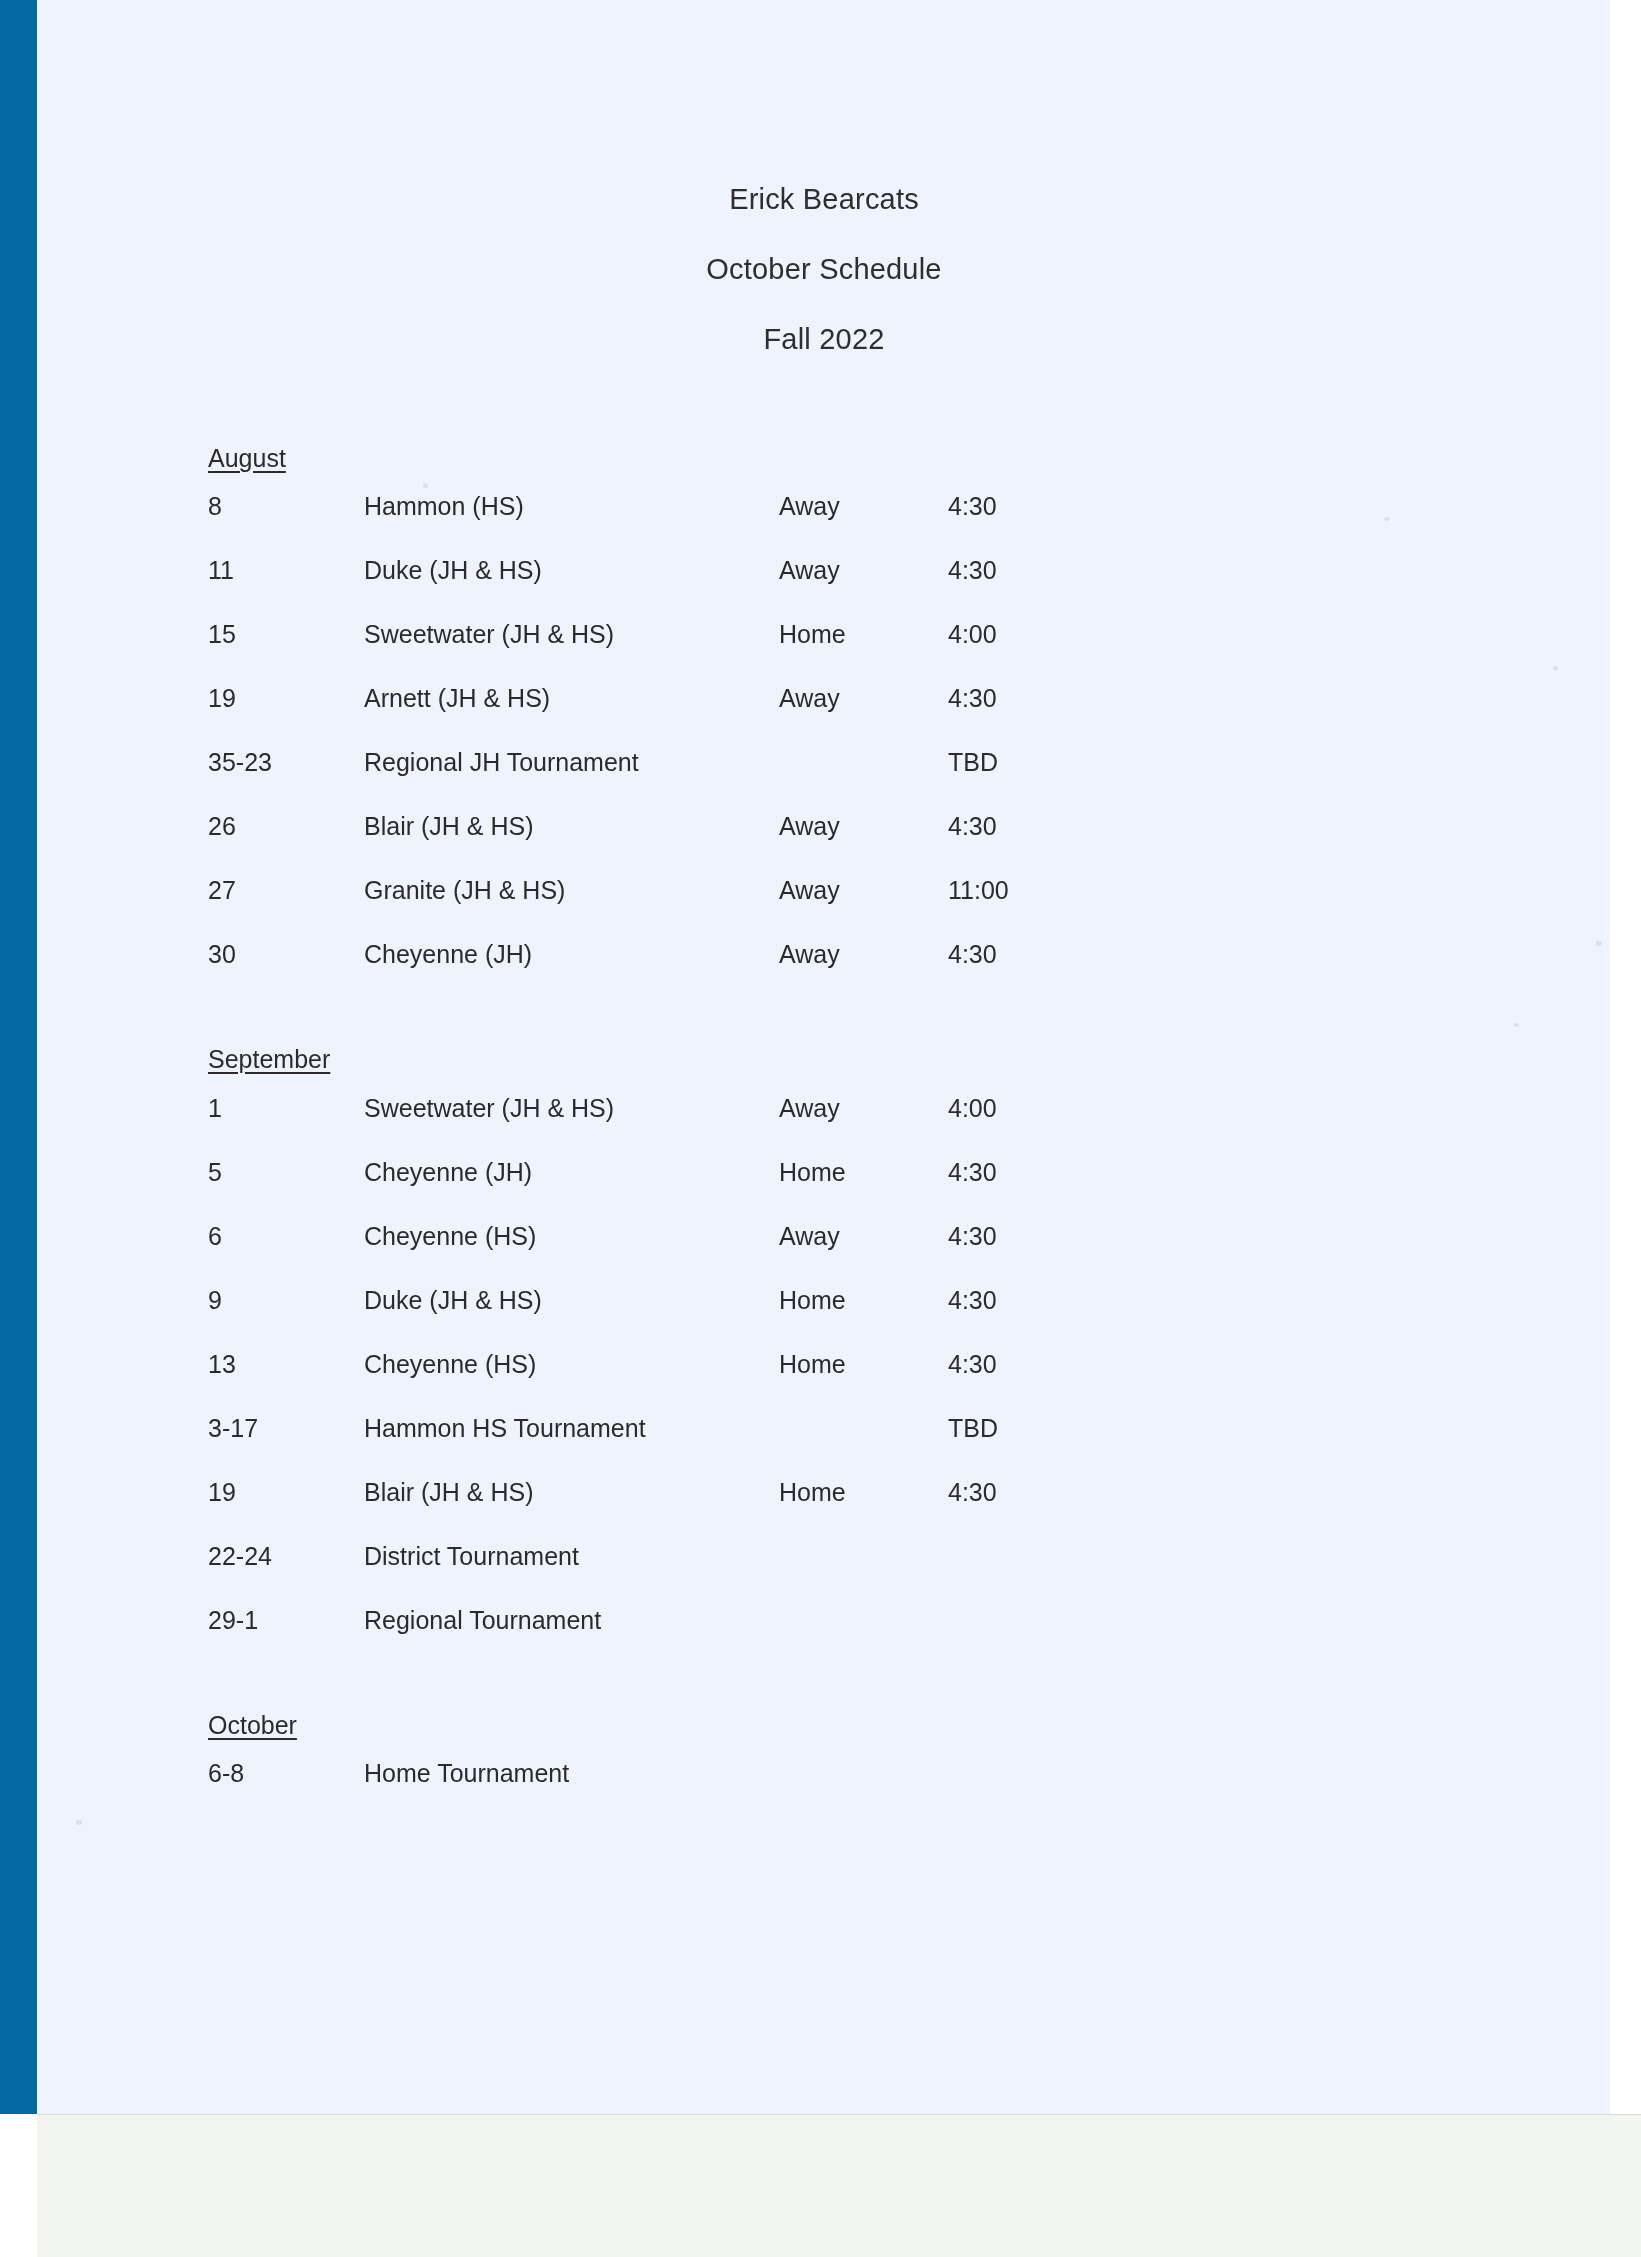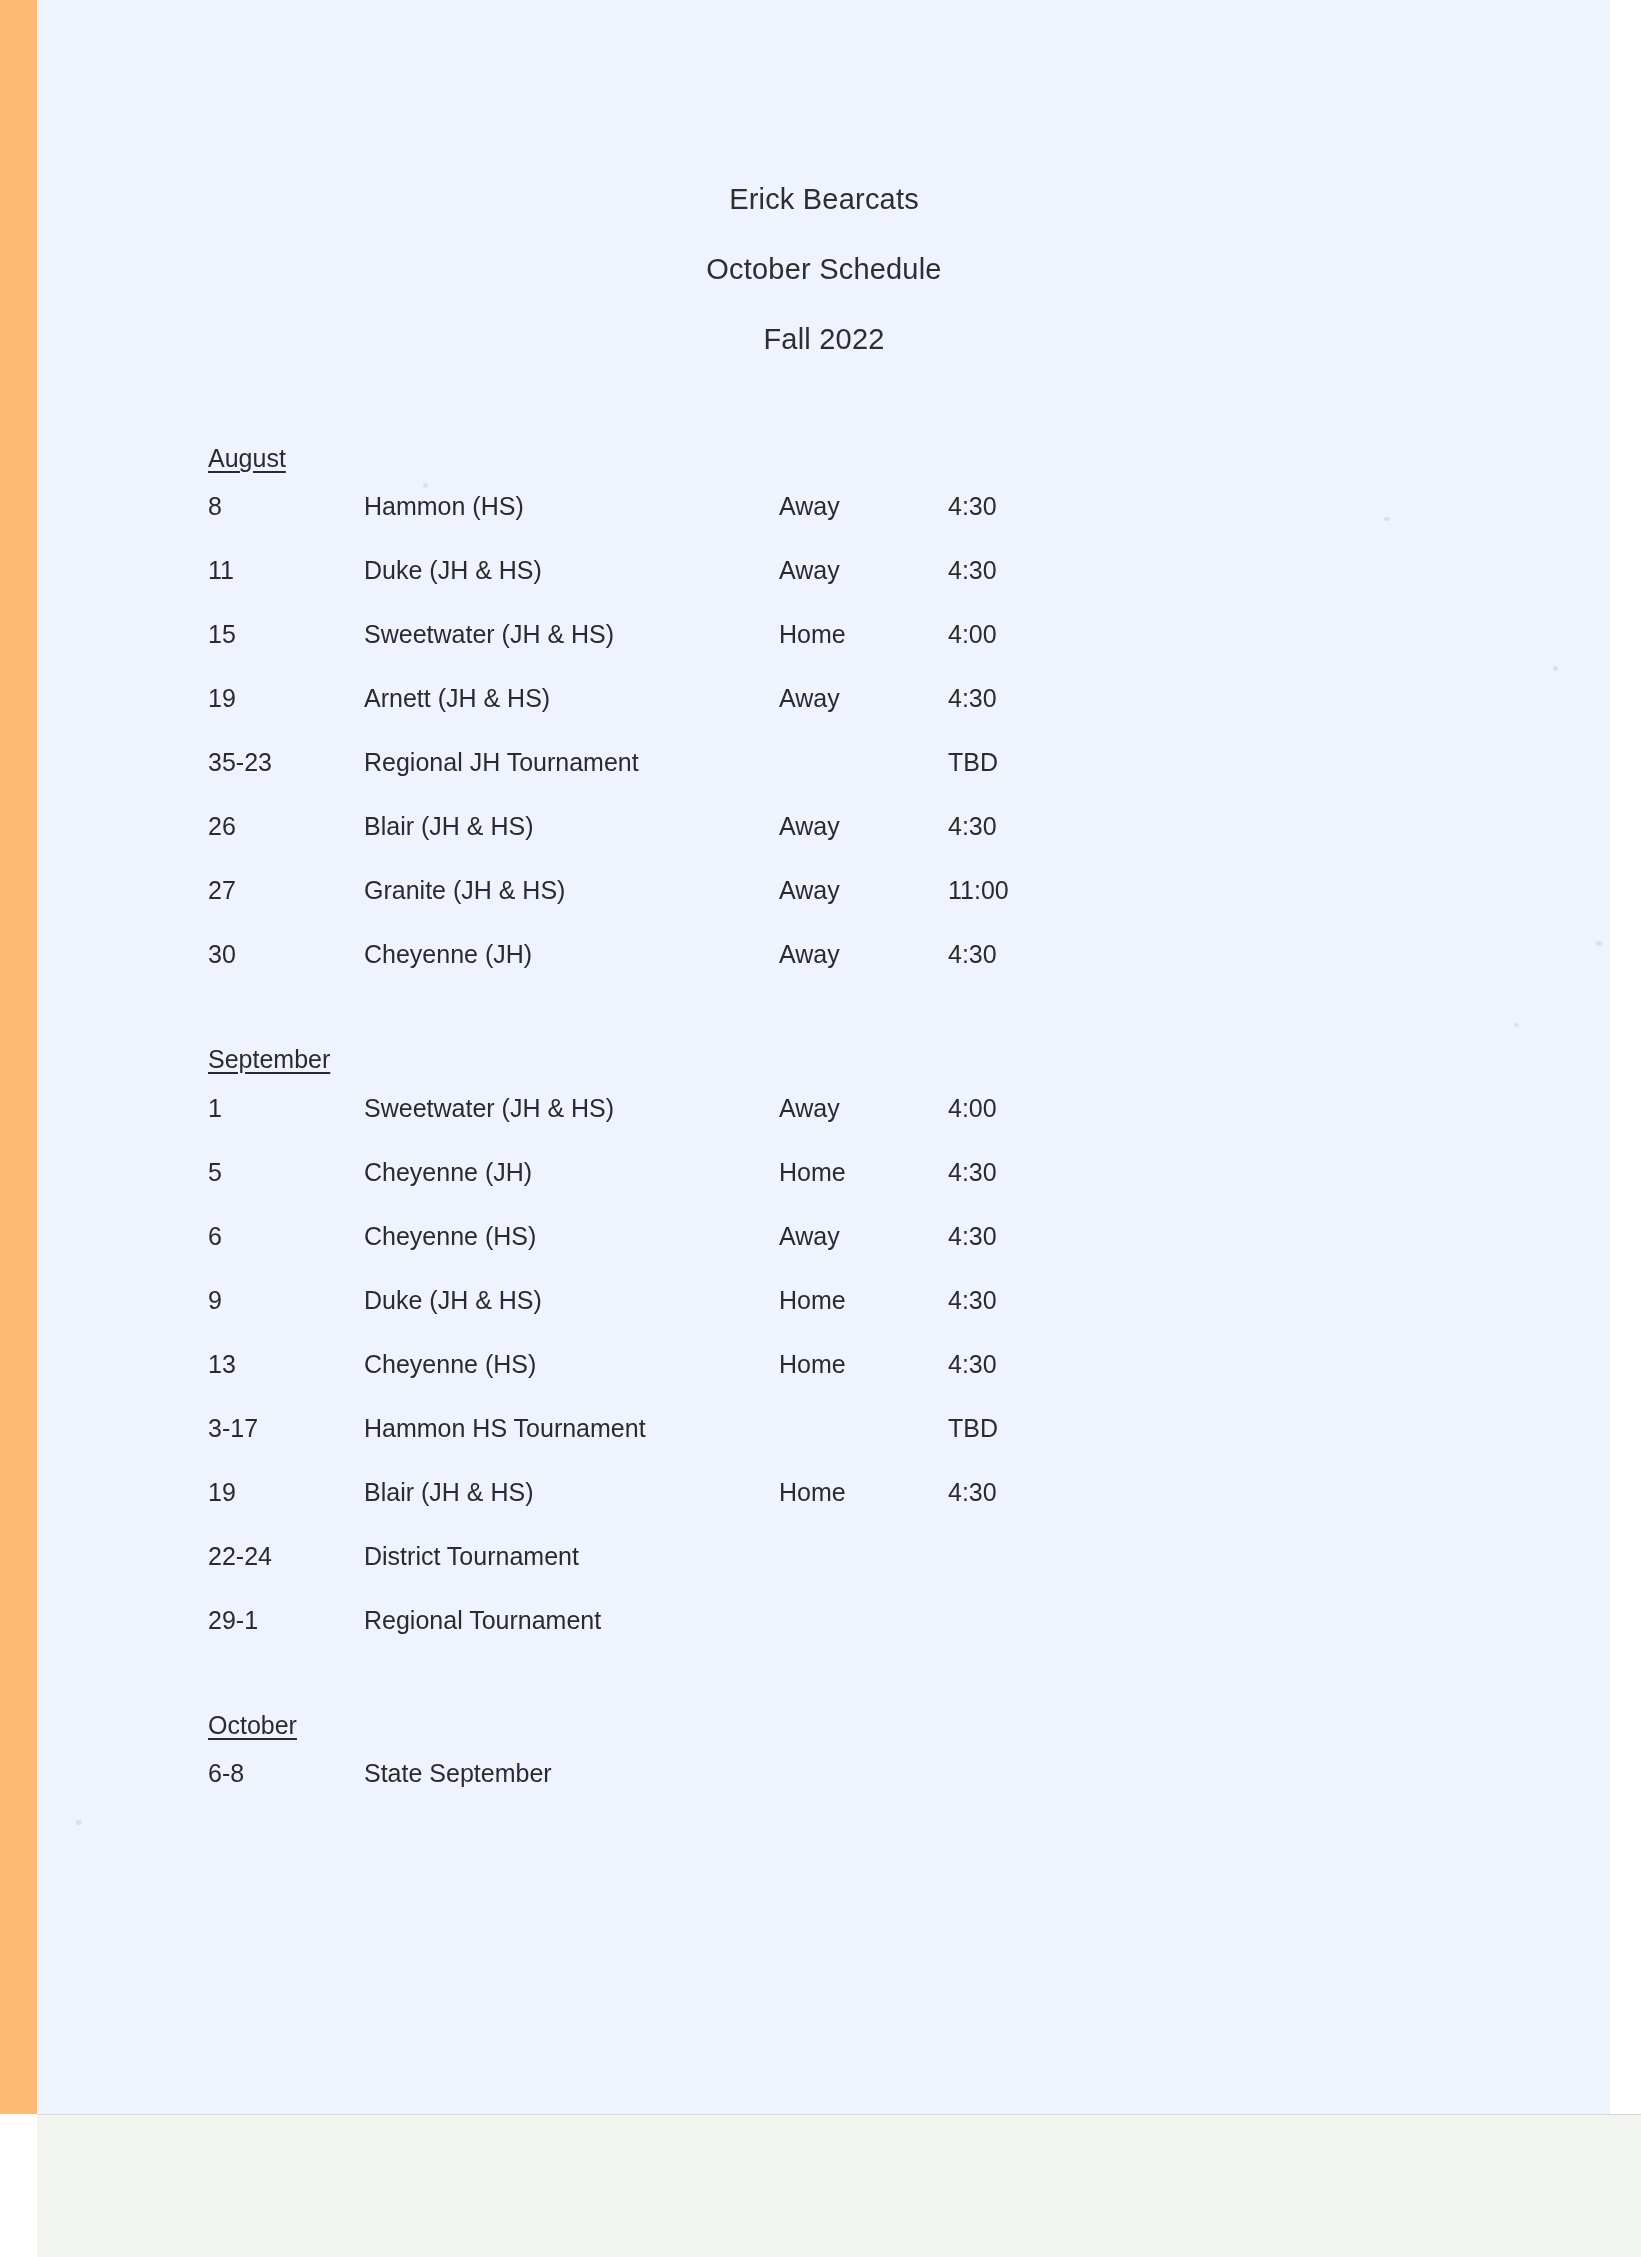--- a/index.html
+++ b/index.html
@@ -10,21 +10,21 @@
   body {
     width: 1641px;
     height: 2257px;
     font-family: "Liberation Sans", sans-serif;
     overflow: hidden;
   }
   .page {
     position: relative;
     width: 1641px;
     height: 2257px;
-    background: #fdba74;
+    background: #0369a1;
   }
   
   .sheet {
     position: absolute;
     left: 37px;
     top: 0px;
     width: 1574px;
     height: 2114px;
     background: #eff3fd;
     box-shadow: 0 0 0 0 transparent;
@@ -222,21 +222,21 @@
             <div class="c-loc"></div>
             <div class="c-time"></div>
           </div><div class="row">
             <div class="c-date">29-1</div>
             <div class="c-opp">Regional Tournament</div>
             <div class="c-loc"></div>
             <div class="c-time"></div>
           </div></div>
         <div class="month-group"><div class="month-name">October</div><div class="row">
             <div class="c-date">6-8</div>
-            <div class="c-opp">State September</div>
+            <div class="c-opp">Home Tournament</div>
             <div class="c-loc"></div>
             <div class="c-time"></div>
           </div></div>
       </div>
   </div>
 
   <div class="sheet-right-edge"></div>
   <div class="bed"></div>
   <div class="bed-left"></div>
 </div>

